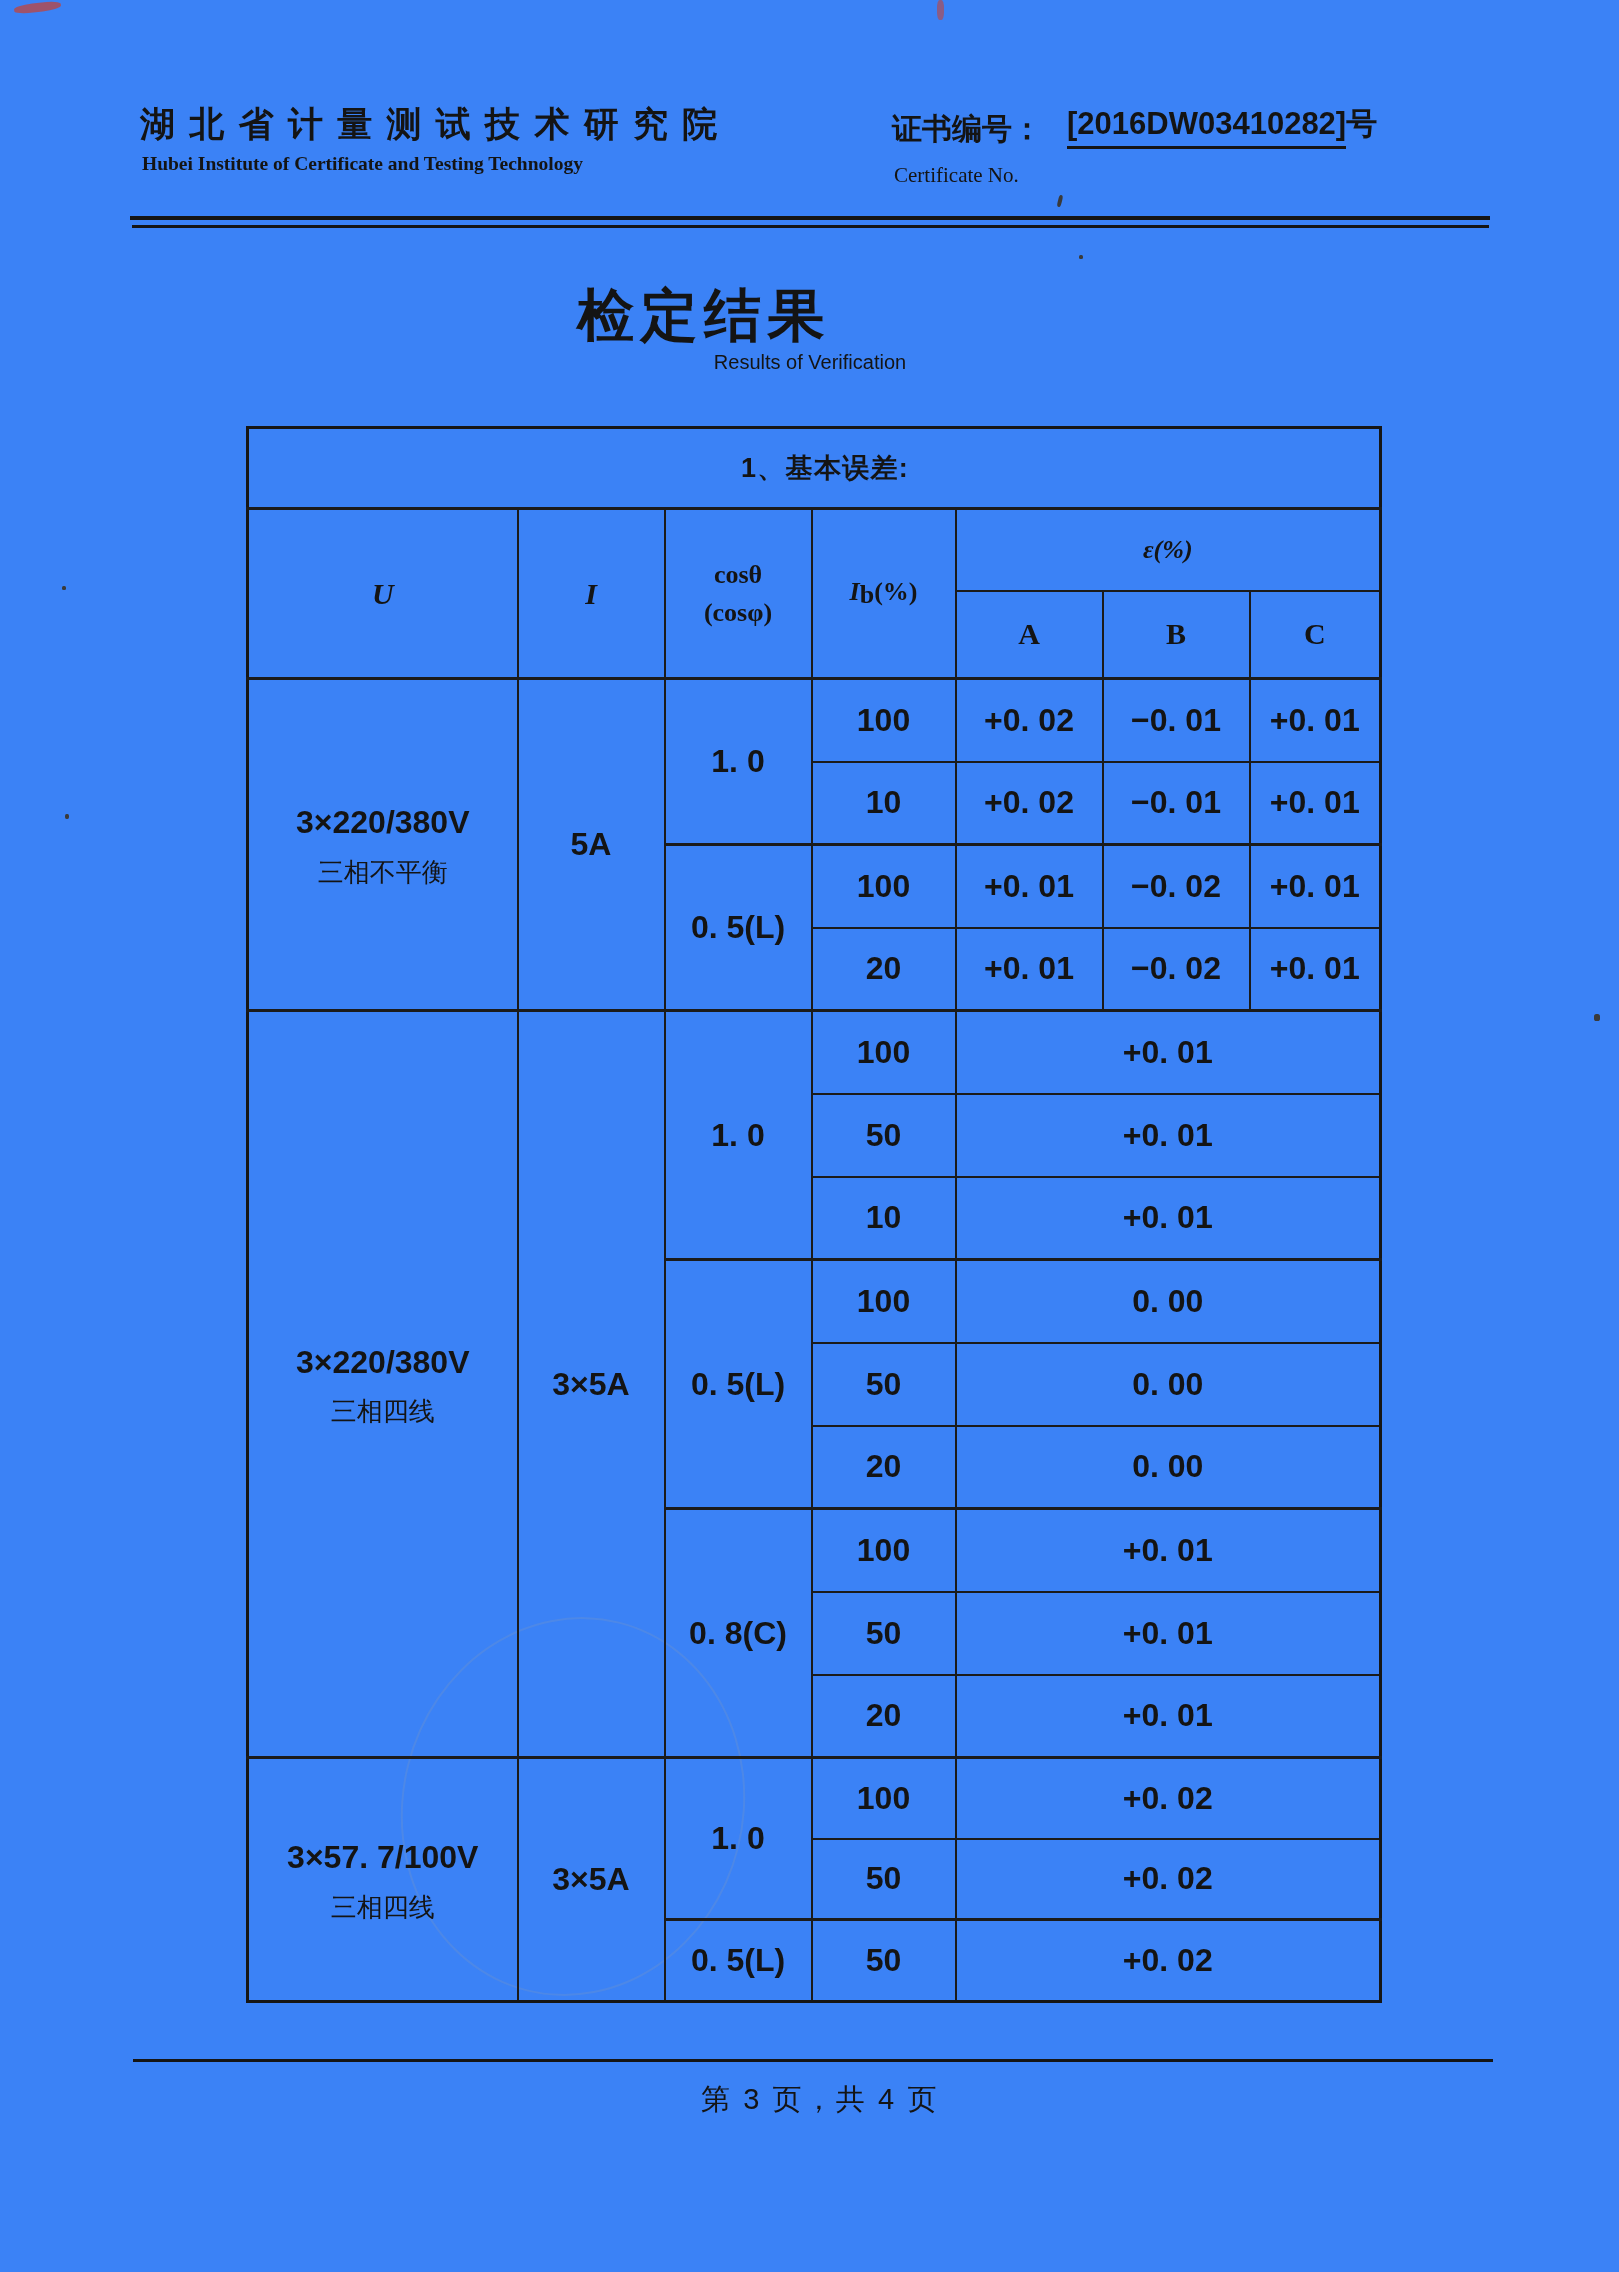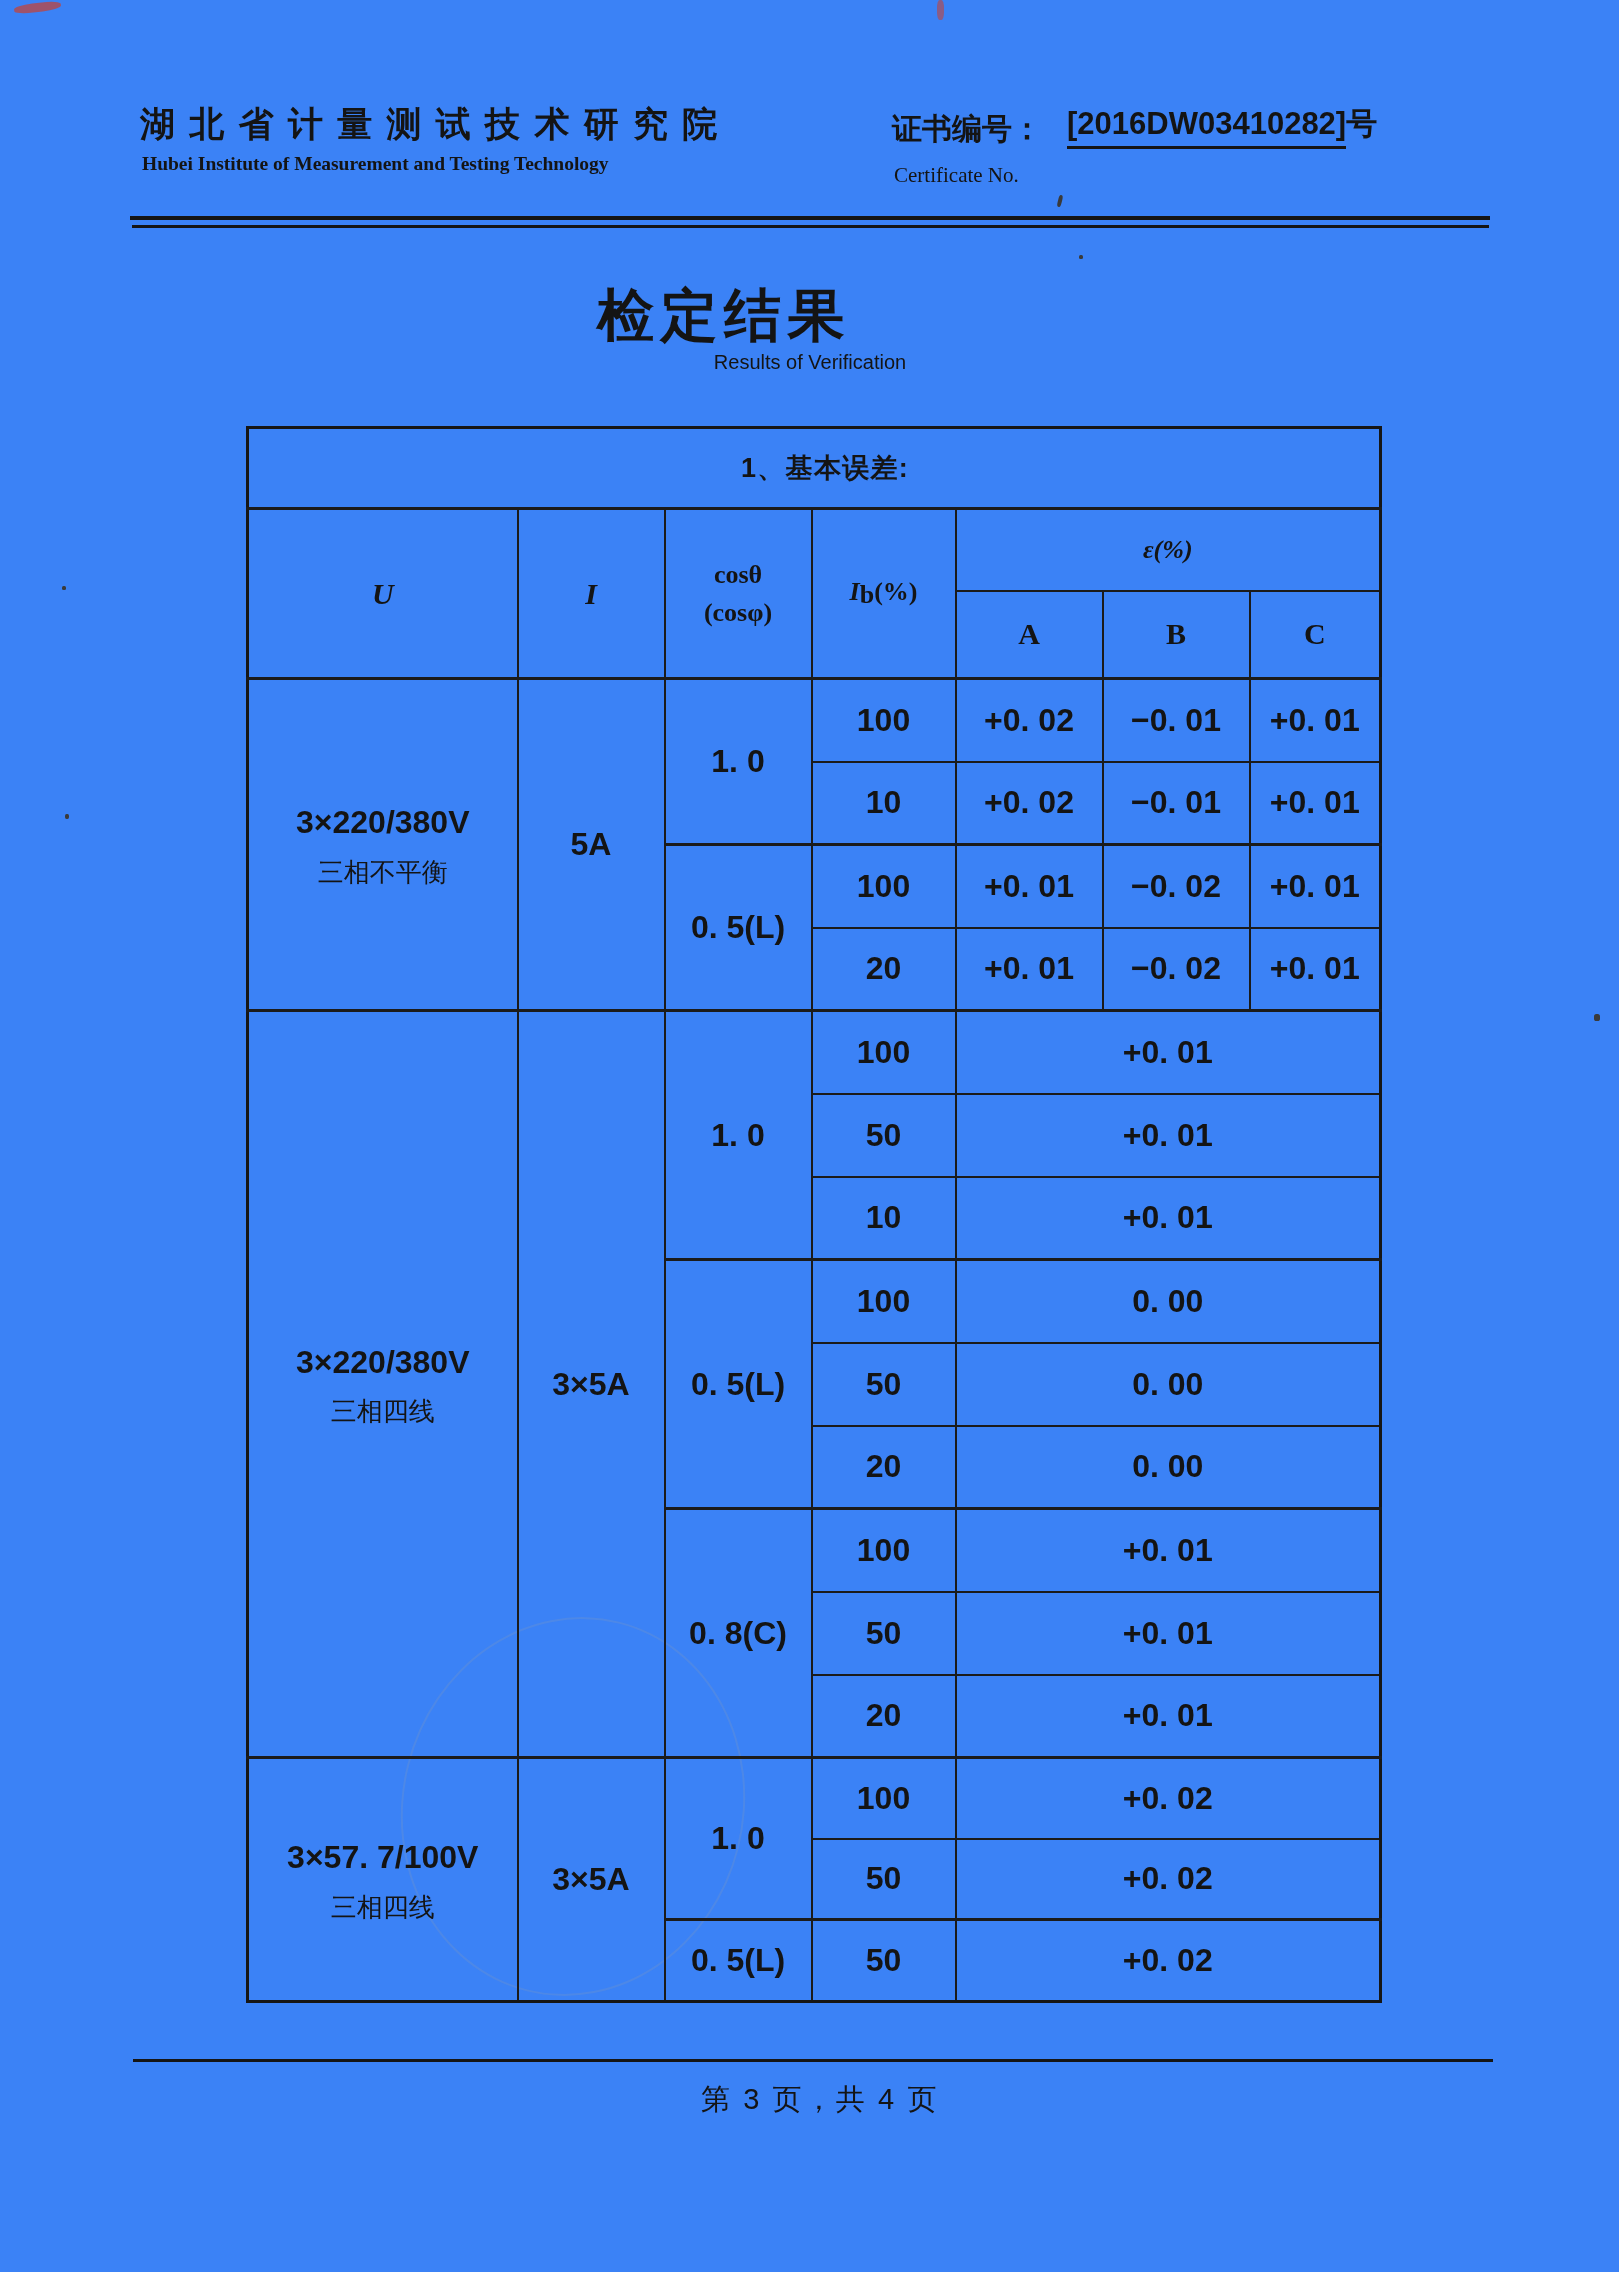--- a/index.html
+++ b/index.html
@@ -12,21 +12,21 @@
   .inst-en{left:142px;top:153px;font-size:19.5px;font-weight:600;font-family:"Liberation Serif",serif;white-space:nowrap;}
   .cert-label{left:892px;top:109px;font-size:30px;font-weight:600;white-space:nowrap;}
   .cert-no{left:1067px;top:103px;font-size:31px;font-weight:700;white-space:nowrap;}
   .cert-no .ul{display:inline-block;border-bottom:3.3px solid #151515;padding-bottom:3.9px;}
   .cert-en{left:894px;top:163px;font-size:21px;font-family:"Liberation Serif",serif;font-weight:500;white-space:nowrap;}
   .rule{background:#151515;}
   .rule1{left:130px;top:216px;width:1360px;height:3.9px;}
   .rule2{left:132px;top:225px;width:1357px;height:2.6px;}
 
   
-  .title-cn{left:0;top:278px;width:1408px;text-align:center;font-size:57px;font-weight:800;letter-spacing:6.5px;margin-left:20px;}
+  .title-cn{left:0;top:278px;width:1408px;text-align:center;font-size:57px;font-weight:800;letter-spacing:6.5px;}
   .title-en{left:0;top:351px;width:1620px;text-align:center;font-size:20px;font-weight:500;}
 
   
   table#vtab{position:absolute;left:246px;top:426px;width:1132px;border-collapse:collapse;
              table-layout:fixed;border:3.9px solid #161616;}
   #vtab td{border:2px solid #1b1b1b;text-align:center;vertical-align:middle;padding:0;}
   .section-cell{text-align:right;padding-left:22px !important;font-size:27px;font-weight:600;
                 border-bottom-width:3.9px !important;letter-spacing:1.3px;}
   .hdr{font-family:"Liberation Serif",serif;font-size:30px;font-weight:600;}
   .hdr-sm{font-family:"Liberation Serif",serif;font-size:26px;font-weight:600;line-height:1.45;}
@@ -55,21 +55,21 @@
   <div class="abs" style="left:14.3px;top:2.6px;width:47px;height:9px;background:#c0433c;opacity:.75;border-radius:40%;transform:rotate(-7deg);"></div>
   <div class="abs" style="left:937px;top:0px;width:6.5px;height:19.5px;background:#c0433c;opacity:.6;border-radius:40%;"></div>
   <div class="abs speck" style="left:1058px;top:195px;width:3.9px;height:11.7px;transform:rotate(14deg);"></div>
   <div class="abs speck" style="left:1079px;top:255px;width:3.9px;height:3.9px;"></div>
   <div class="abs speck" style="left:62px;top:586px;width:3.9px;height:3.9px;"></div>
   <div class="abs speck" style="left:65px;top:814px;width:3.9px;height:5.2px;"></div>
   <div class="abs speck" style="left:1594px;top:1014px;width:5.9px;height:6.5px;"></div>
   <div class="abs pen-ellipse"></div>
 
   <div class="abs inst-cn">湖北省计量测试技术研究院</div>
-  <div class="abs inst-en">Hubei Institute of Measurement and Testing Technology</div>
+  <div class="abs inst-en">Hubei Institute of Certificate and Testing Technology</div>
   <div class="abs cert-label">证书编号：</div>
   <div class="abs cert-no"><span class="ul">[2016DW03410282]</span><span>号</span></div>
   <div class="abs cert-en">Certificate No.</div>
   <div class="abs rule rule1"></div>
   <div class="abs rule rule2"></div>
 
   <div class="abs title-cn">检定结果</div>
   <div class="abs title-en">Results of Verification</div>
 
   <table id="vtab">

